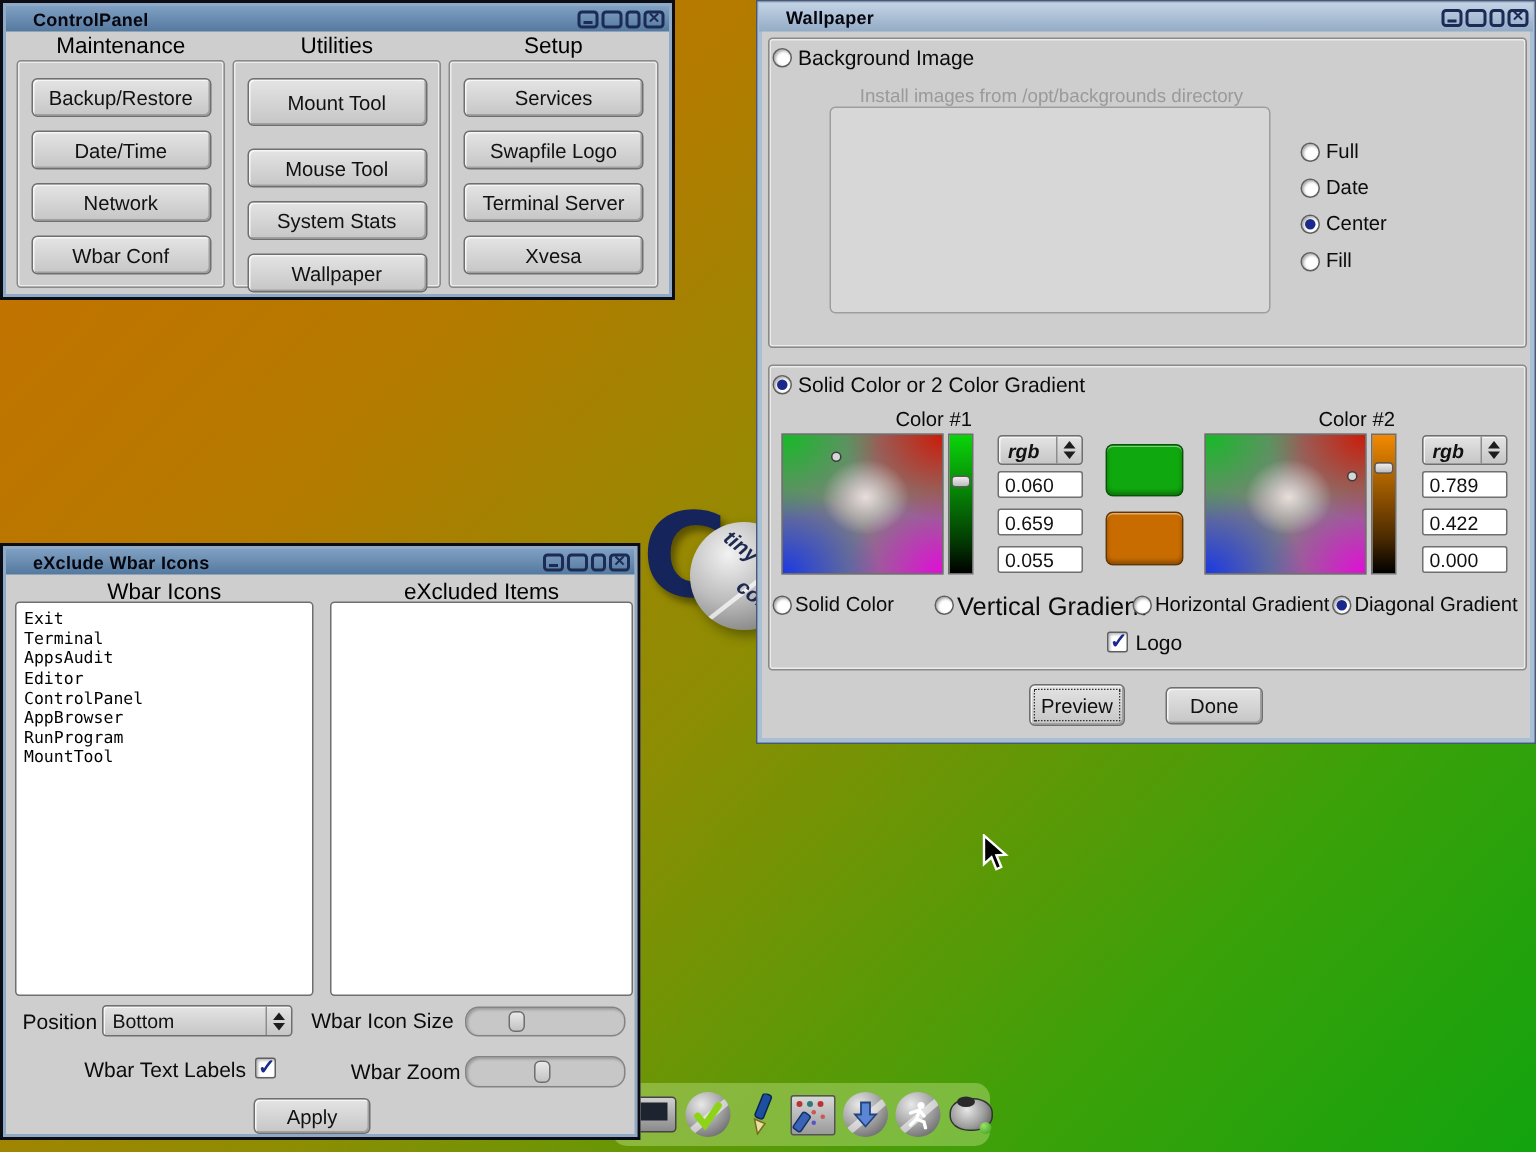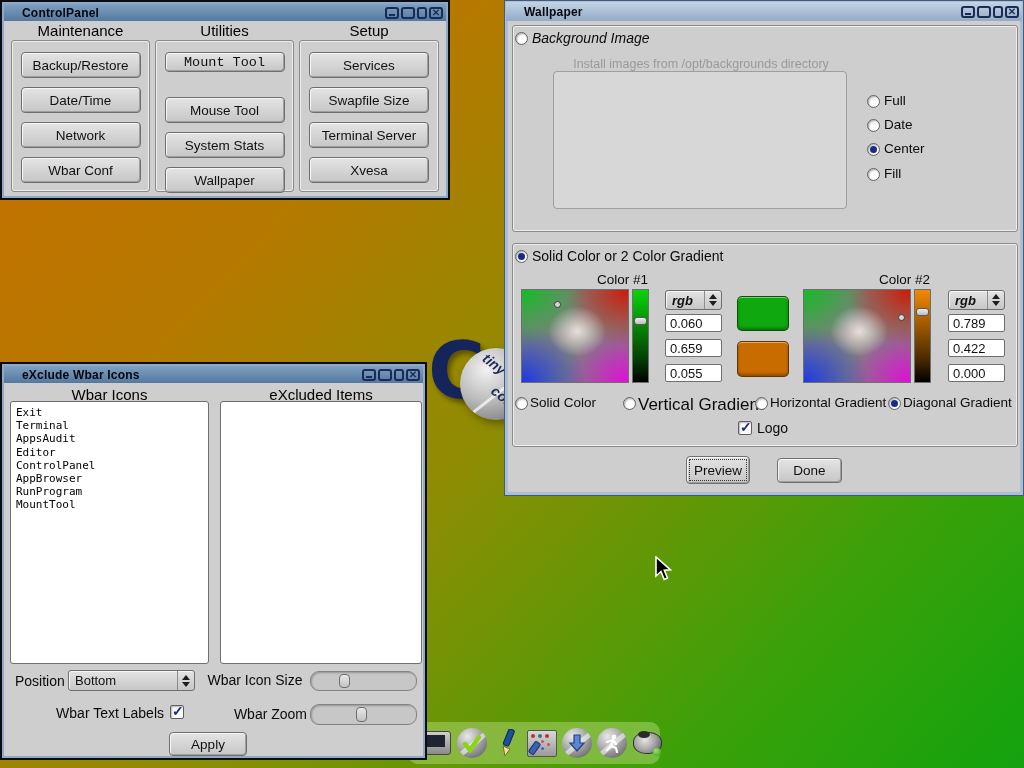--- a/index.html
+++ b/index.html
@@ -169,49 +169,49 @@
     <div class="colhead" style="left:9px;top:20px;width:139px;">Maintenance</div>
     <div class="groupbox" style="left:9px;top:38px;width:139px;height:152px;">
       <div class="btn3d" style="width:120px;height:26px;margin:11px auto 9px;">Backup/Restore</div>
       <div class="btn3d" style="width:120px;height:26px;margin:0 auto 9px;">Date/Time</div>
       <div class="btn3d" style="width:120px;height:26px;margin:0 auto 9px;">Network</div>
       <div class="btn3d" style="width:120px;height:26px;margin:0 auto;">Wbar Conf</div>
     </div>
 
     <div class="colhead" style="left:153px;top:20px;width:139px;">Utilities</div>
     <div class="groupbox" style="left:153px;top:38px;width:139px;height:152px;">
-      <div class="btn3d" style="width:120px;height:20px;margin:11px auto 25px;font-family:Liberation Mono, monospace;">Mount Tool</div>
+      <div class="btn3d" style="width:120px;height:32px;margin:11px auto 15px;">Mount Tool</div>
       <div class="btn3d" style="width:120px;height:26px;margin:0 auto 9px;">Mouse Tool</div>
       <div class="btn3d" style="width:120px;height:26px;margin:0 auto 9px;">System Stats</div>
       <div class="btn3d" style="width:120px;height:26px;margin:0 auto;">Wallpaper</div>
     </div>
 
     <div class="colhead" style="left:297px;top:20px;width:140px;">Setup</div>
     <div class="groupbox" style="left:297px;top:38px;width:140px;height:152px;">
       <div class="btn3d" style="width:120px;height:26px;margin:11px auto 9px;">Services</div>
-      <div class="btn3d" style="width:120px;height:26px;margin:0 auto 9px;">Swapfile Size</div>
+      <div class="btn3d" style="width:120px;height:26px;margin:0 auto 9px;">Swapfile Logo</div>
       <div class="btn3d" style="width:120px;height:26px;margin:0 auto 9px;">Terminal Server</div>
       <div class="btn3d" style="width:120px;height:26px;margin:0 auto;">Xvesa</div>
     </div>
   </div>
 
   <div class="window win-active" style="left:504px;top:0;width:520px;height:496px;">
     <div class="titlebar">
       <span class="titletext">Wallpaper</span>
       <span class="winbtns">
         <span class="wbtn min"></span>
         <span class="wbtn"></span>
         <span class="wbtn shade"></span>
         <span class="wbtn close"></span>
       </span>
     </div>
 
     <div class="groupbox" style="left:7px;top:24px;width:506px;height:207px;"></div>
     <span class="radio" style="left:10px;top:31px;"></span>
-    <div class="lbl" style="left:27px;top:29px;font-style:italic;">Background Image</div>
+    <div class="lbl" style="left:27px;top:29px;">Background Image</div>
     <div class="lbl" style="left:56px;top:56px;width:280px;text-align:center;font-size:12.5px;color:#9a9a9a;">Install images from /opt/backgrounds directory</div>
     <div style="position:absolute;left:48px;top:70px;width:294px;height:138px;background:#d7d7d7;border:1px solid #9e9e9e;border-radius:4px;box-sizing:border-box;"></div>
     <span class="radio" style="left:362px;top:94px;"></span>
     <div class="lbl" style="left:379px;top:92px;font-size:13.5px;">Full</div>
     <span class="radio" style="left:362px;top:118px;"></span>
     <div class="lbl" style="left:379px;top:116px;font-size:13.5px;">Date</div>
     <span class="radio sel" style="left:362px;top:142px;"></span>
     <div class="lbl" style="left:379px;top:140px;font-size:13.5px;">Center</div>
     <span class="radio" style="left:362px;top:167px;"></span>
     <div class="lbl" style="left:379px;top:165px;font-size:13.5px;">Fill</div>

